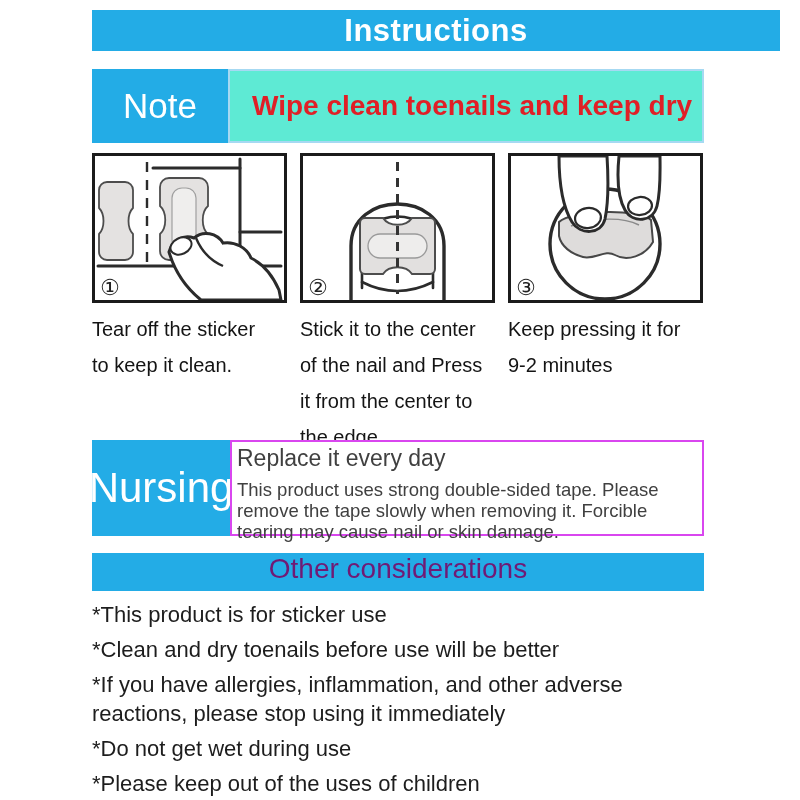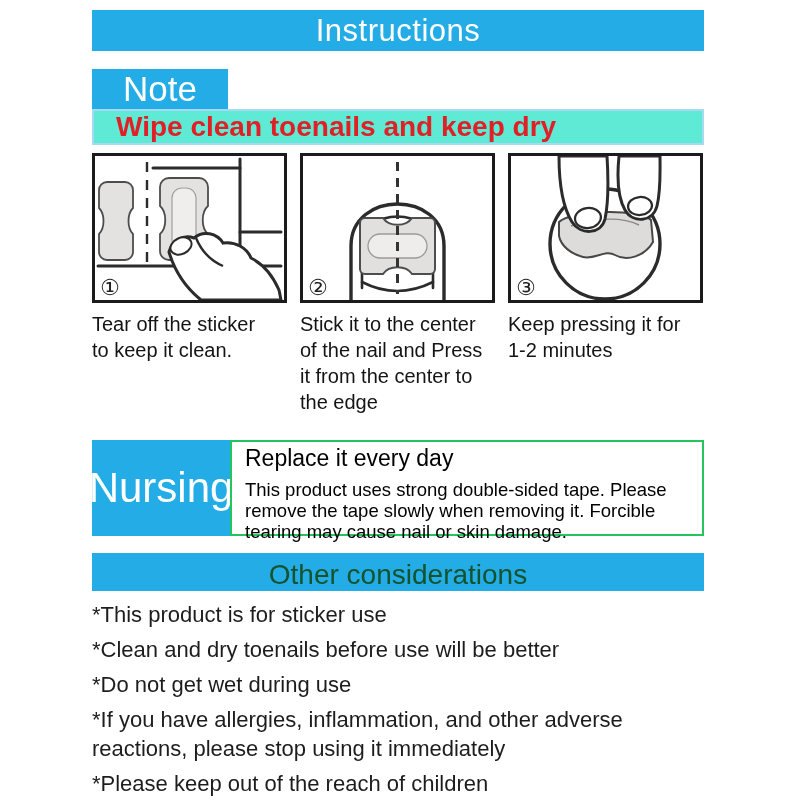--- a/index.html
+++ b/index.html
@@ -4,26 +4,26 @@
 <style>
   html,body{margin:0;padding:0;}
   body{
     width:800px;height:800px;position:relative;background:#ffffff;
     font-family:"Liberation Sans","DejaVu Sans",sans-serif;
     overflow:hidden;
   }
   .blue{background:#23ACE6;}
   
   .banner-top{
-    position:absolute;left:92px;top:10px;width:612px;height:41px;
+    position:absolute;left:92px;top:10px;width:688px;height:41px;
     display:flex;align-items:center;justify-content:center;
-    color:#fff;font-size:31px;font-weight:400;letter-spacing:.5px;
+    color:#fff;font-size:31px;font-weight:700;letter-spacing:.5px;
   }
   
-  .note-row{position:absolute;left:92px;top:69px;width:612px;height:74px;display:flex;flex-direction:column;}
+  .note-row{position:absolute;left:92px;top:69px;width:612px;height:74px;display:flex;}
   .note-label{
     width:136px;display:flex;align-items:center;justify-content:center;
     color:#fff;font-size:35px;font-weight:400;
   }
   .note-box{
     flex:1;border:2px solid #A6D9F2;background:#5eead4;box-sizing:border-box;
     display:flex;align-items:center;padding-left:22px;
     color:#E01F26;font-size:28px;font-weight:600;
   }
   
@@ -31,40 +31,40 @@
   .panel{
     width:195px;height:150px;border:3px solid #1b1b1b;box-sizing:border-box;
     background:#fff;position:relative;
   }
   .step-num{
     position:absolute;left:5px;bottom:1px;font-size:22px;color:#222;
     background:transparent;line-height:1;
   }
   .captions{position:absolute;left:92px;top:311px;width:624px;display:flex;}
   .caption{
-    width:208px;font-size:20px;line-height:26px;color:#141414;
+    width:208px;font-size:20px;line-height:36px;color:#141414;
     white-space:pre-line;box-sizing:border-box;padding-right:8px;
   }
   
   .nursing-row{position:absolute;left:92px;top:440px;width:612px;height:96px;display:flex;}
   .nursing-label{
     width:138px;display:flex;align-items:center;justify-content:center;
     color:#fff;font-size:42px;font-weight:400;
   }
   .nursing-box{
-    flex:1;border:2px solid #22c55e;background:#fff;box-sizing:border-box;
-    padding:3px 8px 0 13px;color:#000000;
+    flex:1;border:2px solid #d946ef;background:#fff;box-sizing:border-box;
+    padding:3px 8px 0 5px;color:#404040;
   }
   .nursing-heading{font-size:23px;font-weight:500;line-height:26px;}
   .nursing-body{font-size:18.5px;font-weight:500;line-height:21px;white-space:pre-line;margin-top:8px;}
   
   .banner-other{
     position:absolute;left:92px;top:553px;width:612px;height:38px;
-    display:flex;align-items:flex-end;justify-content:center;
-    color:#14532d;font-size:28px;font-weight:500;
+    display:flex;align-items:flex-start;justify-content:center;
+    color:#701a75;font-size:28px;font-weight:500;
   }
   .bullets{position:absolute;left:92px;top:600px;width:600px;}
   .bullet{font-size:22px;line-height:29px;color:#1d1d1d;margin-bottom:6px;}
   svg{display:block;}
 </style>
 </head>
 <body>
 
 <div class="banner-top blue">
   <span>Instructions</span>
@@ -134,36 +134,36 @@
 </div>
 
 <div class="captions">
   <div class="caption">Tear off the sticker
 to keep it clean.</div>
   <div class="caption">Stick it to the center
 of the nail and Press
 it from the center to
 the edge</div>
   <div class="caption">Keep pressing it for
-1-2 minutes</div>
+9-2 minutes</div>
 </div>
 
 <div class="nursing-row">
   <div class="nursing-label blue">Nursing</div>
   <div class="nursing-box">
     <div class="nursing-heading">Replace it every day</div>
     <div class="nursing-body">This product uses strong double-sided tape. Please
 remove the tape slowly when removing it. Forcible
 tearing may cause nail or skin damage.</div>
   </div>
 </div>
 
 <div class="banner-other blue">
   <span>Other considerations</span>
 </div>
 
 <div class="bullets">
   <div class="bullet">*This product is for sticker use</div>
   <div class="bullet">*Clean and dry toenails before use will be better</div>
+  <div class="bullet">*If you have allergies, inflammation, and other adverse reactions, please stop using it immediately</div>
   <div class="bullet">*Do not get wet during use</div>
-  <div class="bullet">*If you have allergies, inflammation, and other adverse reactions, please stop using it immediately</div>
-  <div class="bullet">*Please keep out of the reach of children</div>
+  <div class="bullet">*Please keep out of the uses of children</div>
 </div>
 
 </body></html>

